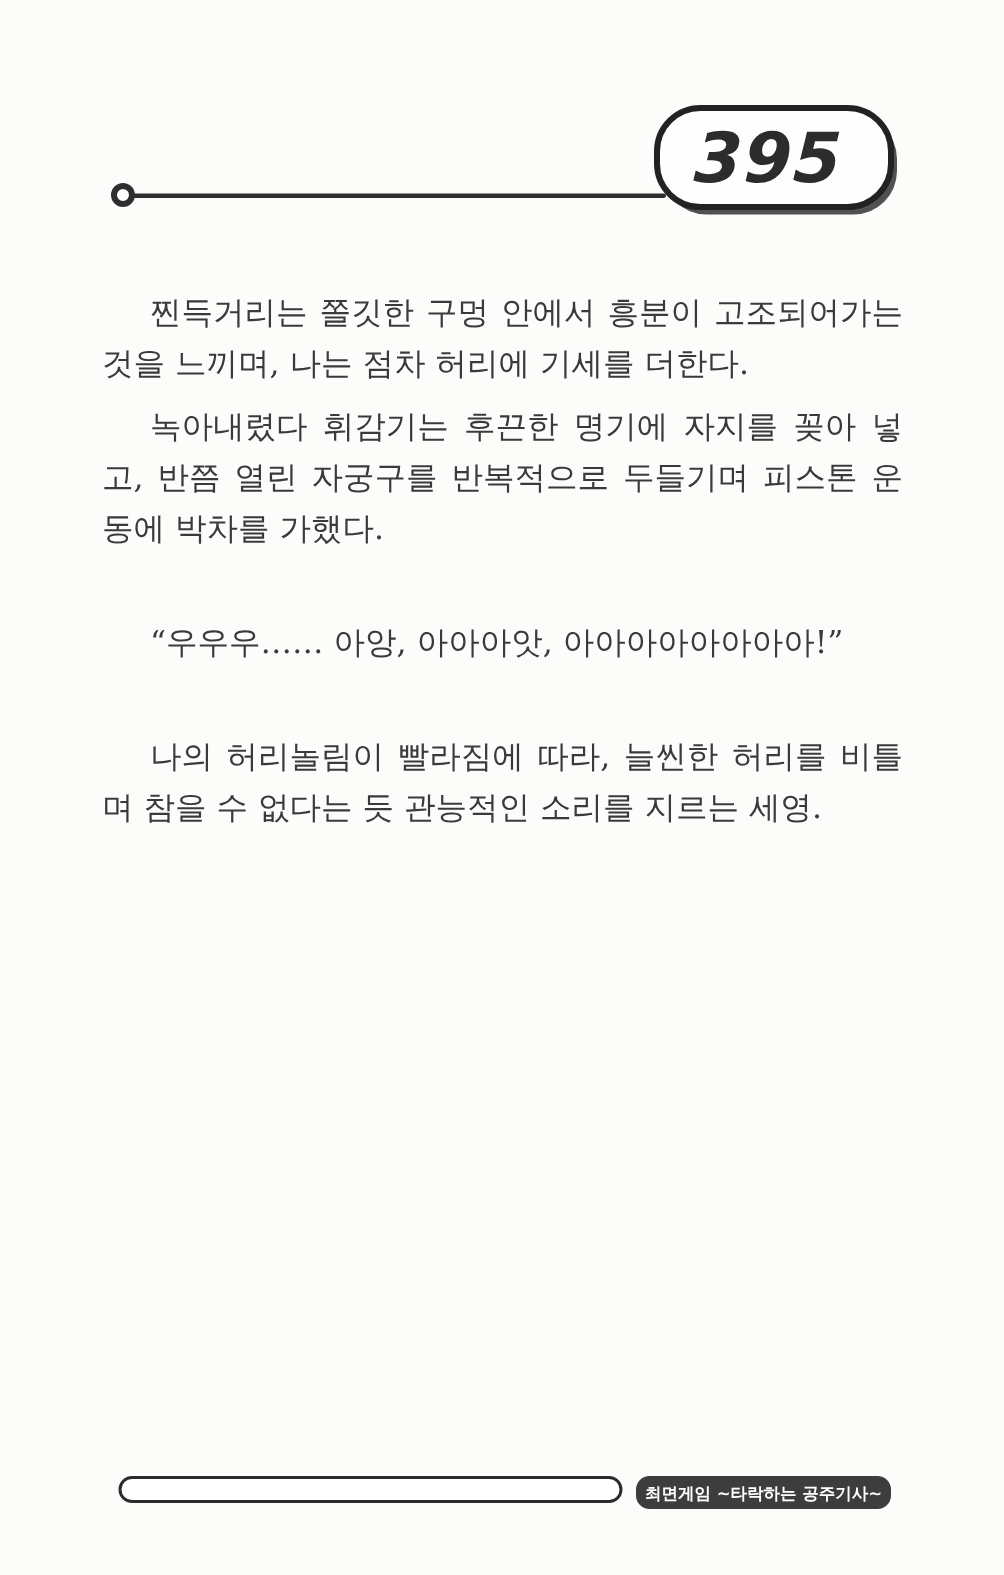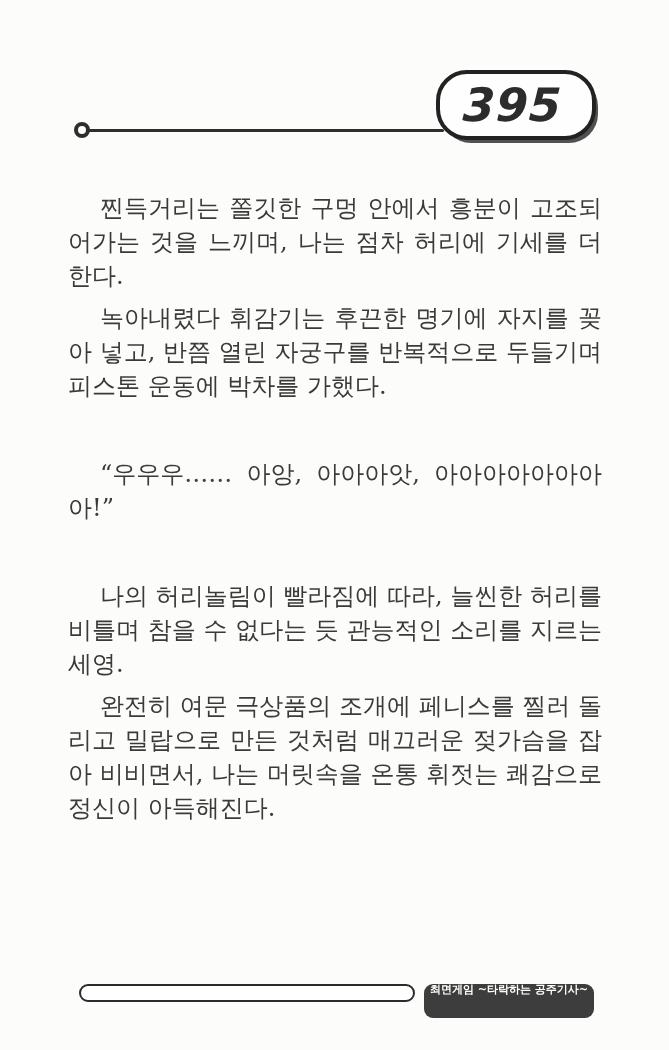--- a/index.html
+++ b/index.html
@@ -40,46 +40,46 @@
     color:#2c2c2c;
     letter-spacing:1px;
     padding-right:6px;
     transform:skewX(-3deg);
   }
 
   
   .body-text {
     position:absolute; left:68px; top:183px;
     width:534px;
-    font-size:24px; line-height:34px;
+    font-size:21px; line-height:34px;
     text-align:justify;
     overflow:hidden;
   }
   .body-text p {
     margin:8px 0;
     text-indent:32px;
     word-break:break-all;
   }
-  .body-text p.dialogue { margin:54px 0; }
+  .body-text p.dialogue { margin:42px 0; }
 
   
   .footer-pill {
     position:absolute; left:79px; top:984px;
     width:336px; height:18px;
     box-sizing:border-box;
     background:#ffffff;
     border:2px solid #2b2b2b;
     border-radius:11px;
   }
   .footer-badge {
     position:absolute; left:424px; top:984px;
-    width:170px; height:34px;
+    width:170px; height:22px;
     background:#3d3d3d;
     border-radius:9px;
-    display:flex; justify-content:center;
+    display:flex; align-items:center; justify-content:center;
   }
   .footer-badge span {
     font-family:"DejaVu Sans","Liberation Sans",sans-serif;
     font-size:11px; font-weight:bold;
     color:#ffffff; white-space:nowrap;
     line-height:1;
   }
 </style>
 </head>
 <body>
@@ -90,21 +90,20 @@
   <div class="header-line"></div>
   <div class="page-number-pill">
     <span class="page-number">395</span>
   </div>
 
   <div class="body-text">
       <p class="narration">찐득거리는 쫄깃한 구멍 안에서 흥분이 고조되어가는 것을 느끼며, 나는 점차 허리에 기세를 더한다.</p>
       <p class="narration">녹아내렸다 휘감기는 후끈한 명기에 자지를 꽂아 넣고, 반쯤 열린 자궁구를 반복적으로 두들기며 피스톤 운동에 박차를 가했다.</p>
       <p class="dialogue">“우우우…… 아앙, 아아아앗, 아아아아아아아아!”</p>
       <p class="narration">나의 허리놀림이 빨라짐에 따라, 늘씬한 허리를 비틀며 참을 수 없다는 듯 관능적인 소리를 지르는 세영.</p>
-      <p class="narration">완전히 여문 극상품의 조개에 페니스를 찔러 돌리고 밀랍으로 만든 것처럼 매끄러운 젖가슴을 잡아 비비면서, 나는 머릿속을 온통 휘젓는 쾌감으로 정신이 아득해진다.</p>
     </div>
 
   <div class="footer-pill"></div>
   <div class="footer-badge">
     <span>최면게임 ~타락하는 공주기사~</span>
   </div>
 
 </div>
 
 </body></html>

